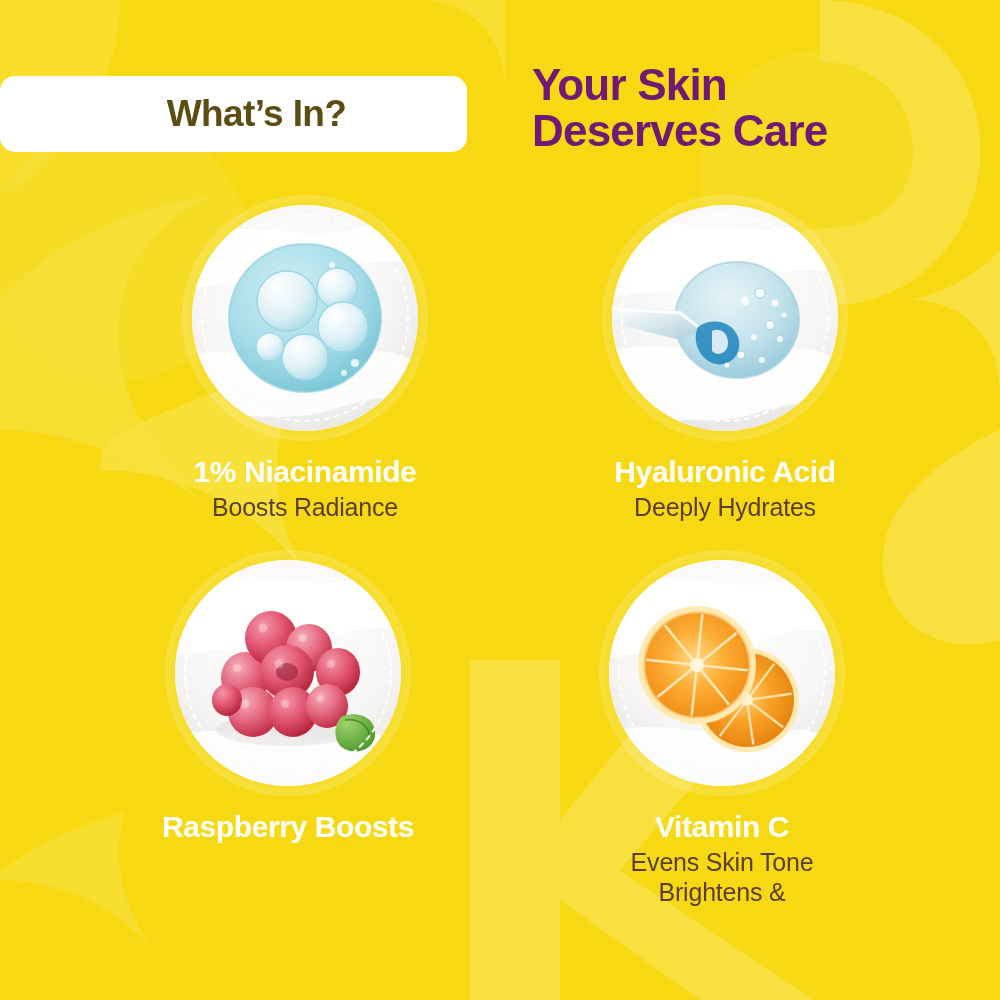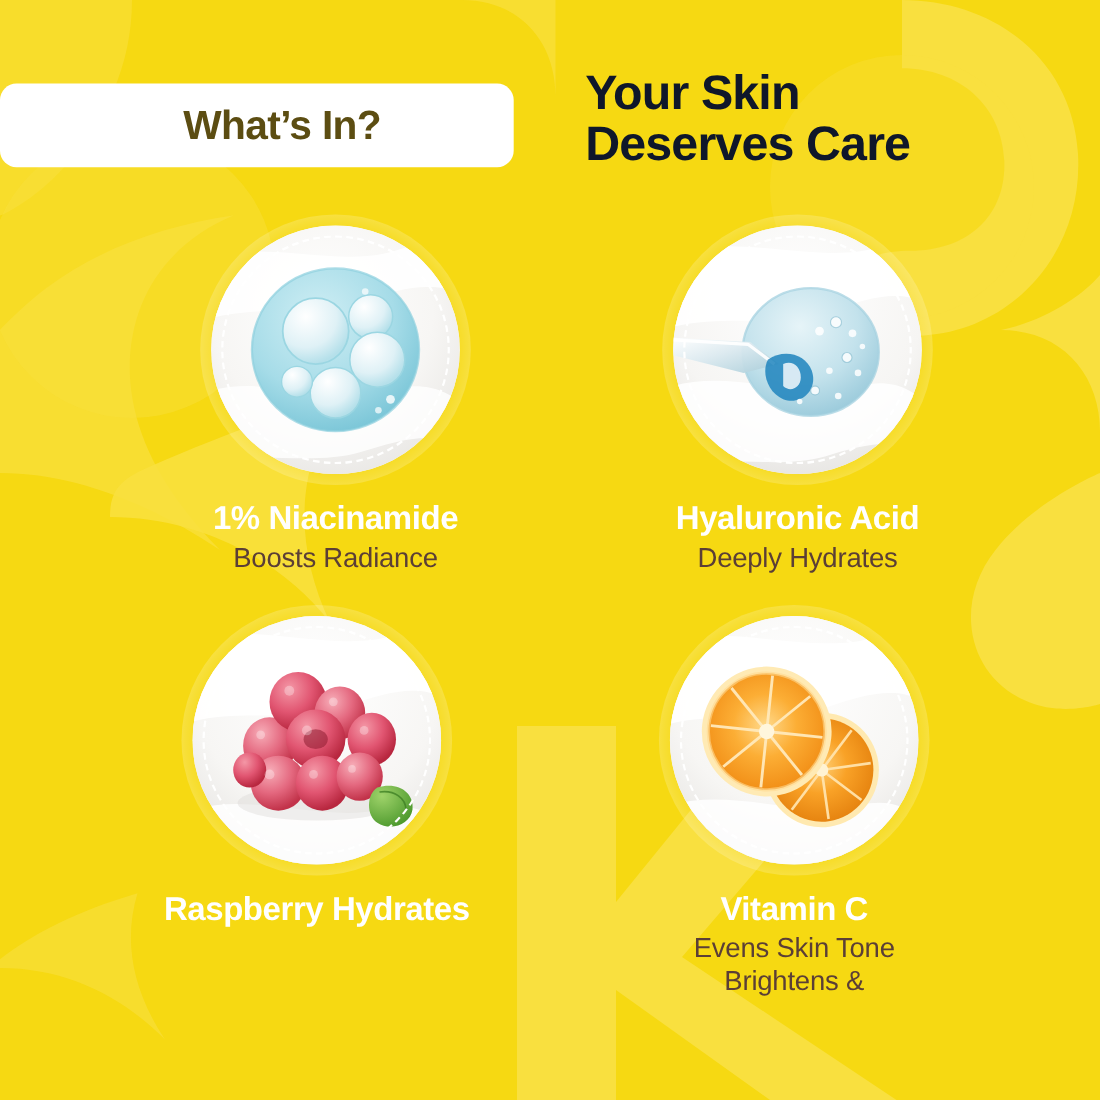--- a/index.html
+++ b/index.html
@@ -35,21 +35,21 @@
     color:#5c4d12;
     letter-spacing:-0.6px;
     transform:translateX(23px);
     white-space:nowrap;
   }
 
   .headline{
     position:absolute;
     left:532px; top:62px;
     z-index:5;
-    color:#0f172a;
+    color:#701a75;
     font-size:44px;
     font-weight:bold;
     line-height:1.05;
     letter-spacing:-0.8px;
     white-space:nowrap;
   }
 
   
   .grid{
     position:absolute;
@@ -343,21 +343,21 @@
               <circle cx="110" cy="144" r="4"></circle>
                 <circle cx="145" cy="139" r="3.5"></circle>
             </g>
             <path d="M168 156 C186 150 202 160 200 176 C198 190 180 196 168 188
                      C158 182 158 162 168 156 Z" fill="url(#lf)"></path>
             <path d="M170 160 C184 158 194 166 194 176" fill="none" stroke="#3f7f24" stroke-width="1.6" opacity="0.8"></path>
           </svg>
         </div>
         <div class="dash-ring"></div>
       </div>
-      <div class="ing-title">Raspberry Hydrates</div>
+      <div class="ing-title">Raspberry Boosts</div>
     </div>
 
     <div class="card c3">
       <div class="circle-wrap">
         <div class="halo"></div>
         <div class="circle-img">
           <svg viewBox="0 0 226 226" xmlns="http://www.w3.org/2000/svg">
             <defs>
               <radialGradient id="creamD" cx="50%" cy="28%" r="85%">
                 <stop offset="0%" stop-color="#ffffff"></stop>

